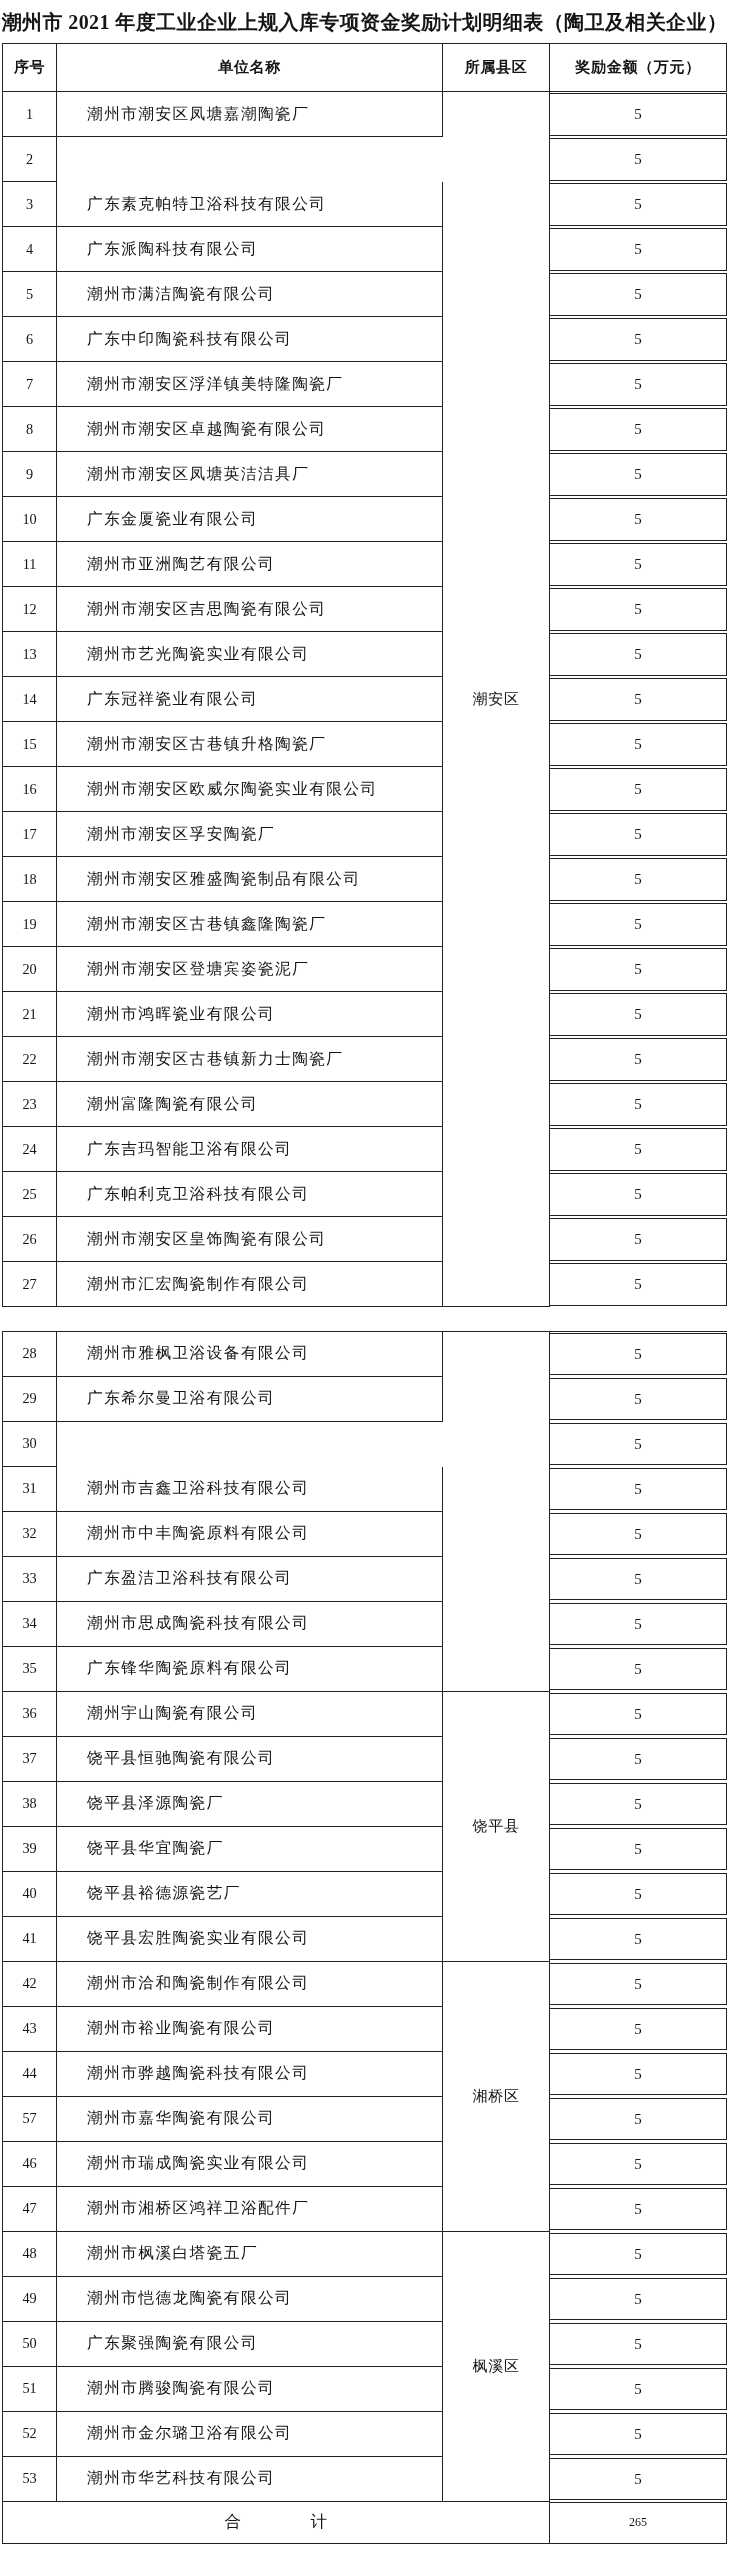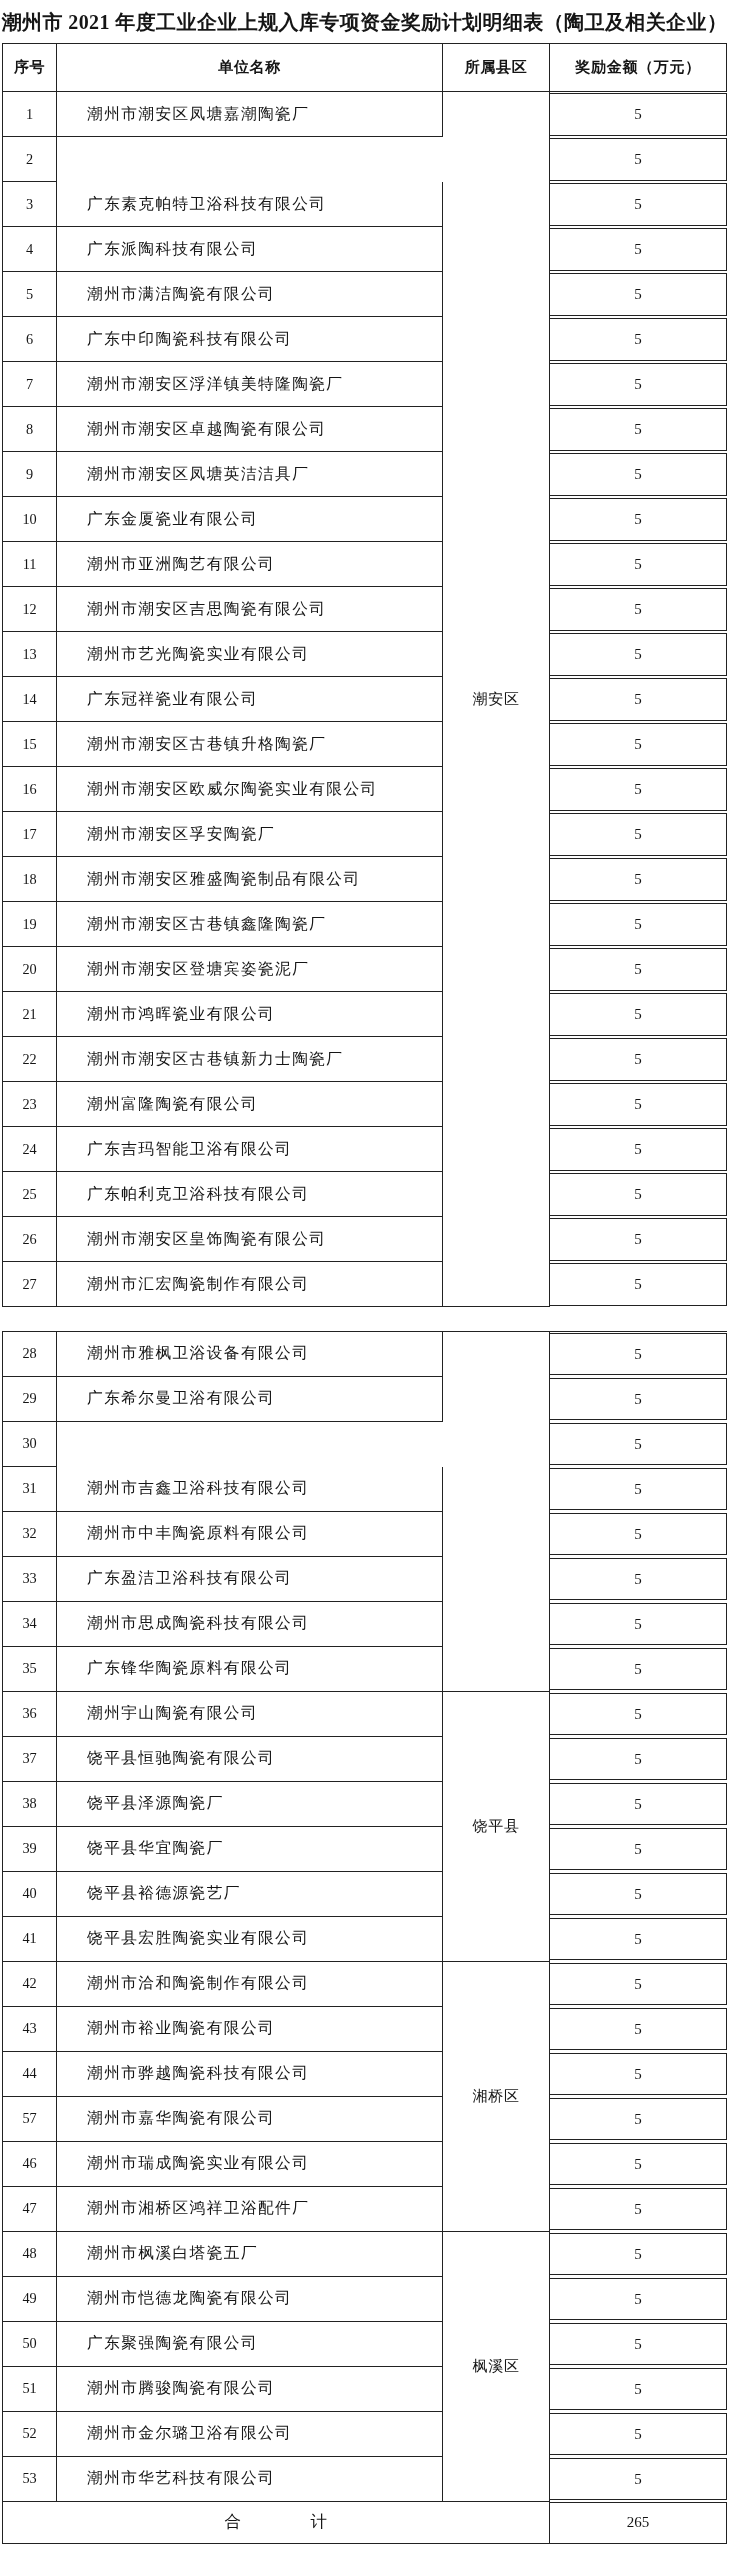--- a/index.html
+++ b/index.html
@@ -69,21 +69,21 @@
     left: 0; right: 0; top: 1.4px; bottom: 1.4px;
     border-top: 1.1px solid #222;
     border-bottom: 1.1px solid #222;
     border-right: 1.1px solid #222;
     display: flex;
     align-items: center;
     justify-content: center;
     font-size: 15px;
   }
   .total-label { font-size: 16.5px; letter-spacing: 0.7px; }
-  .tb { border-top: 1.1px solid #222; font-size: 15px; }
+  .tb { border-top: 1.1px solid #222; font-size: 12px; }
 </style>
 </head>
 <body>
 
 <div class="doc">
   <div class="title">潮州市 2021 年度工业企业上规入库专项资金奖励计划明细表（陶卫及相关企业）</div>
   <div class="page page1">
       <div class="c hd" style="grid-area: 1 / 1;">序号</div>
       <div class="c hd" style="grid-area: 1 / 2;">单位名称</div>
       <div class="c hd" style="grid-area: 1 / 3;">所属县区</div>

